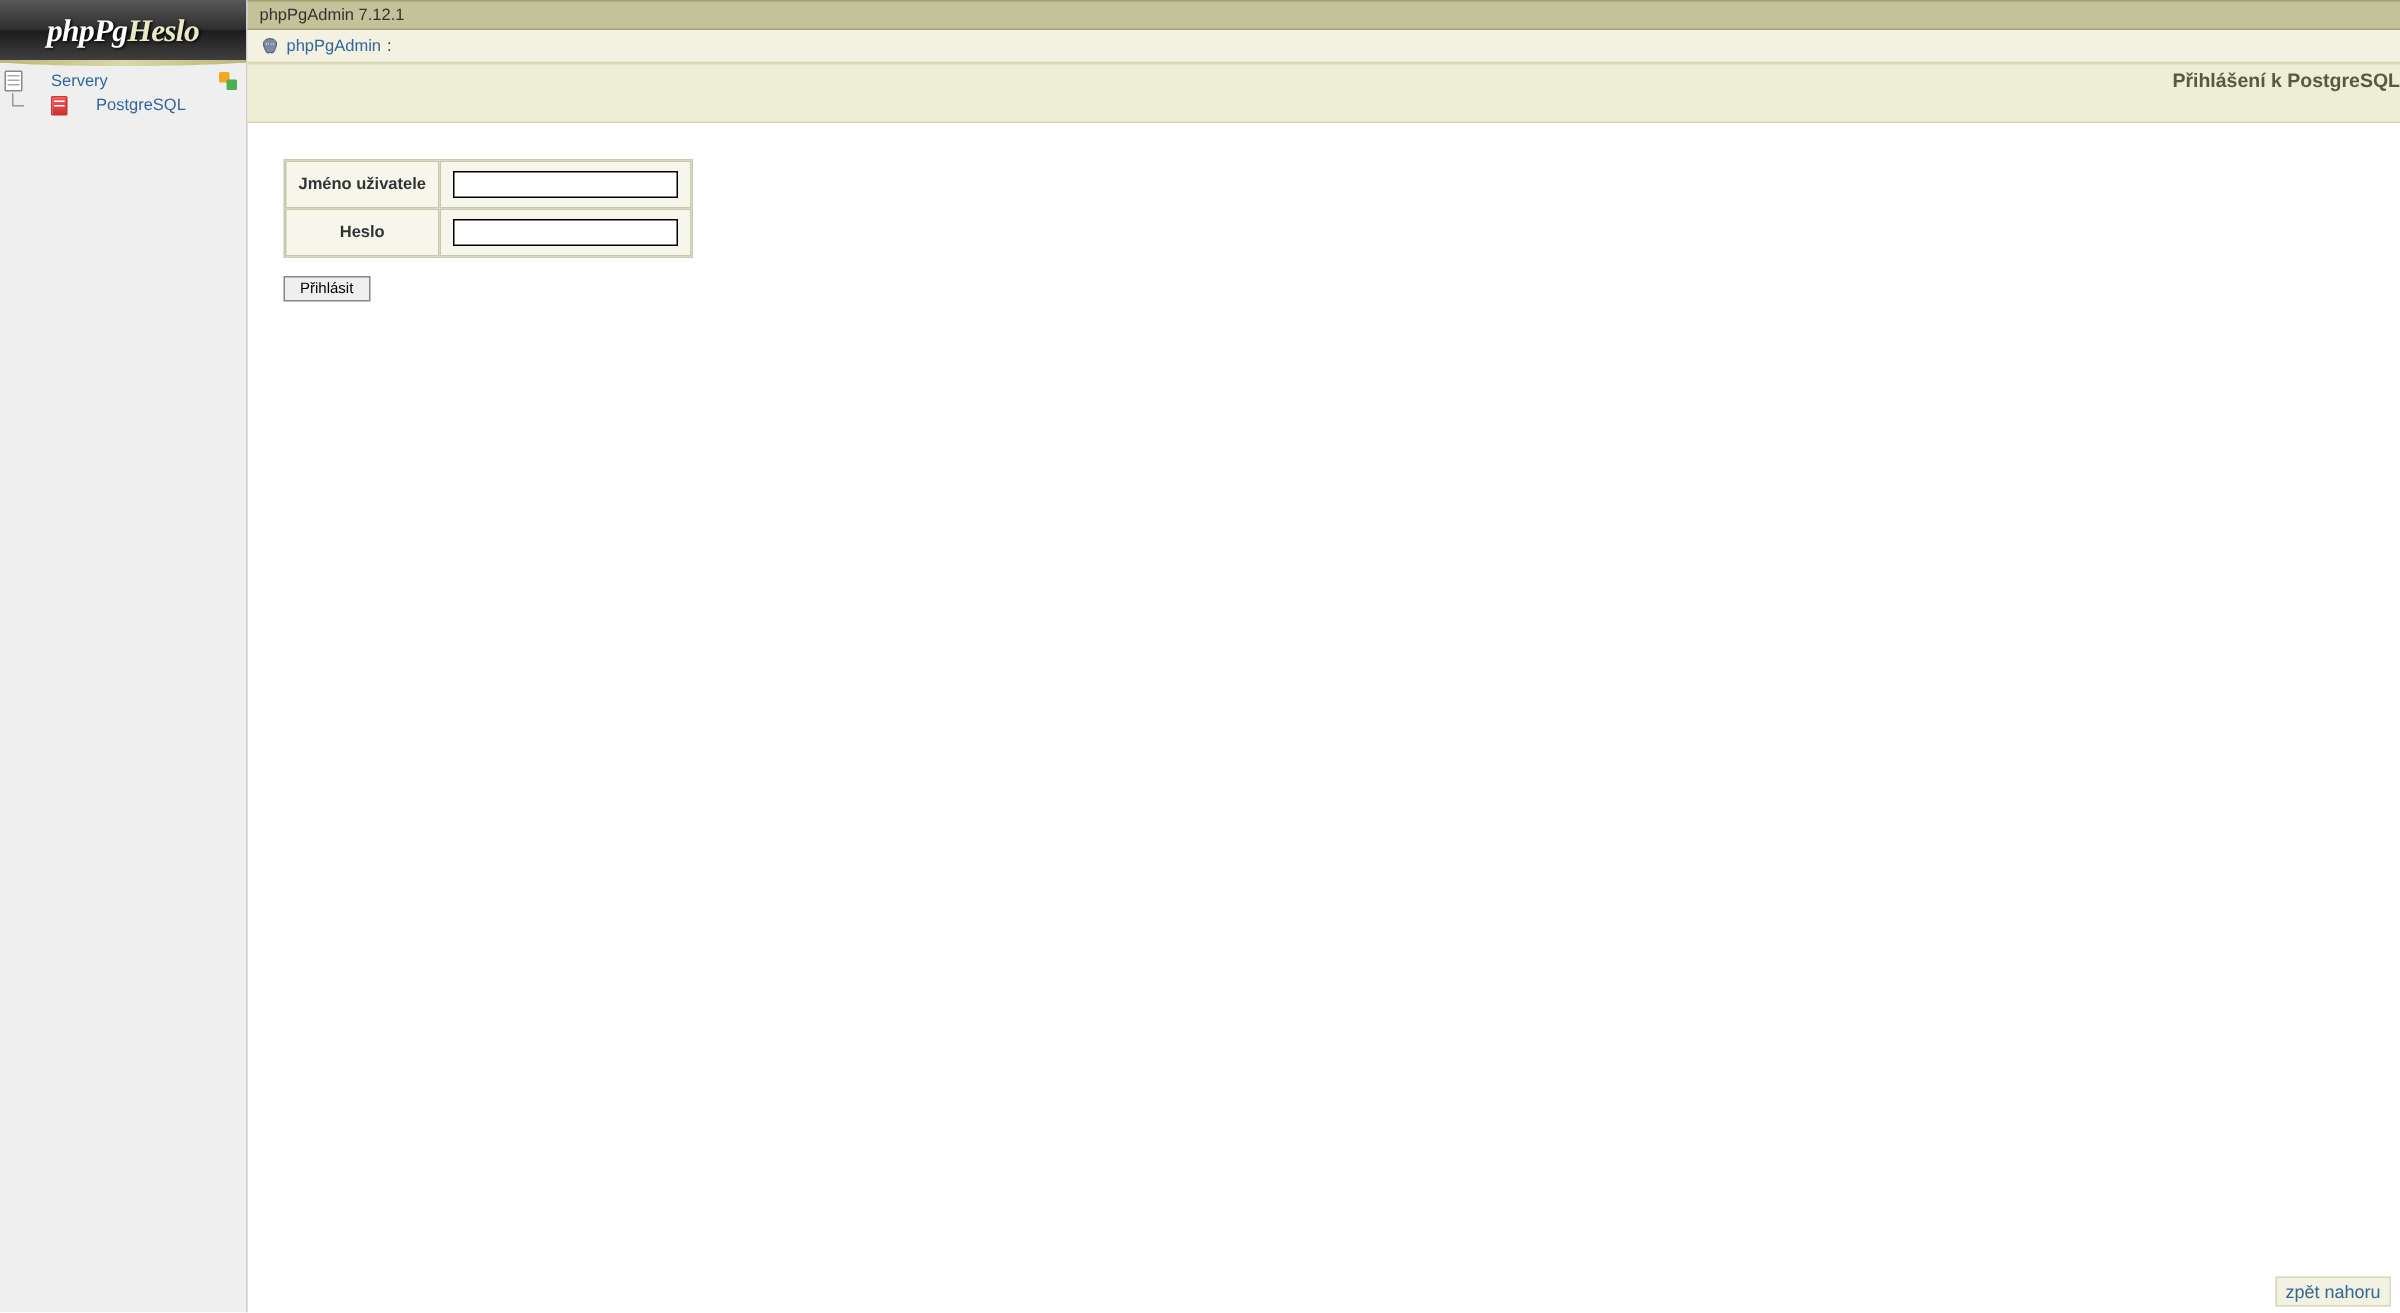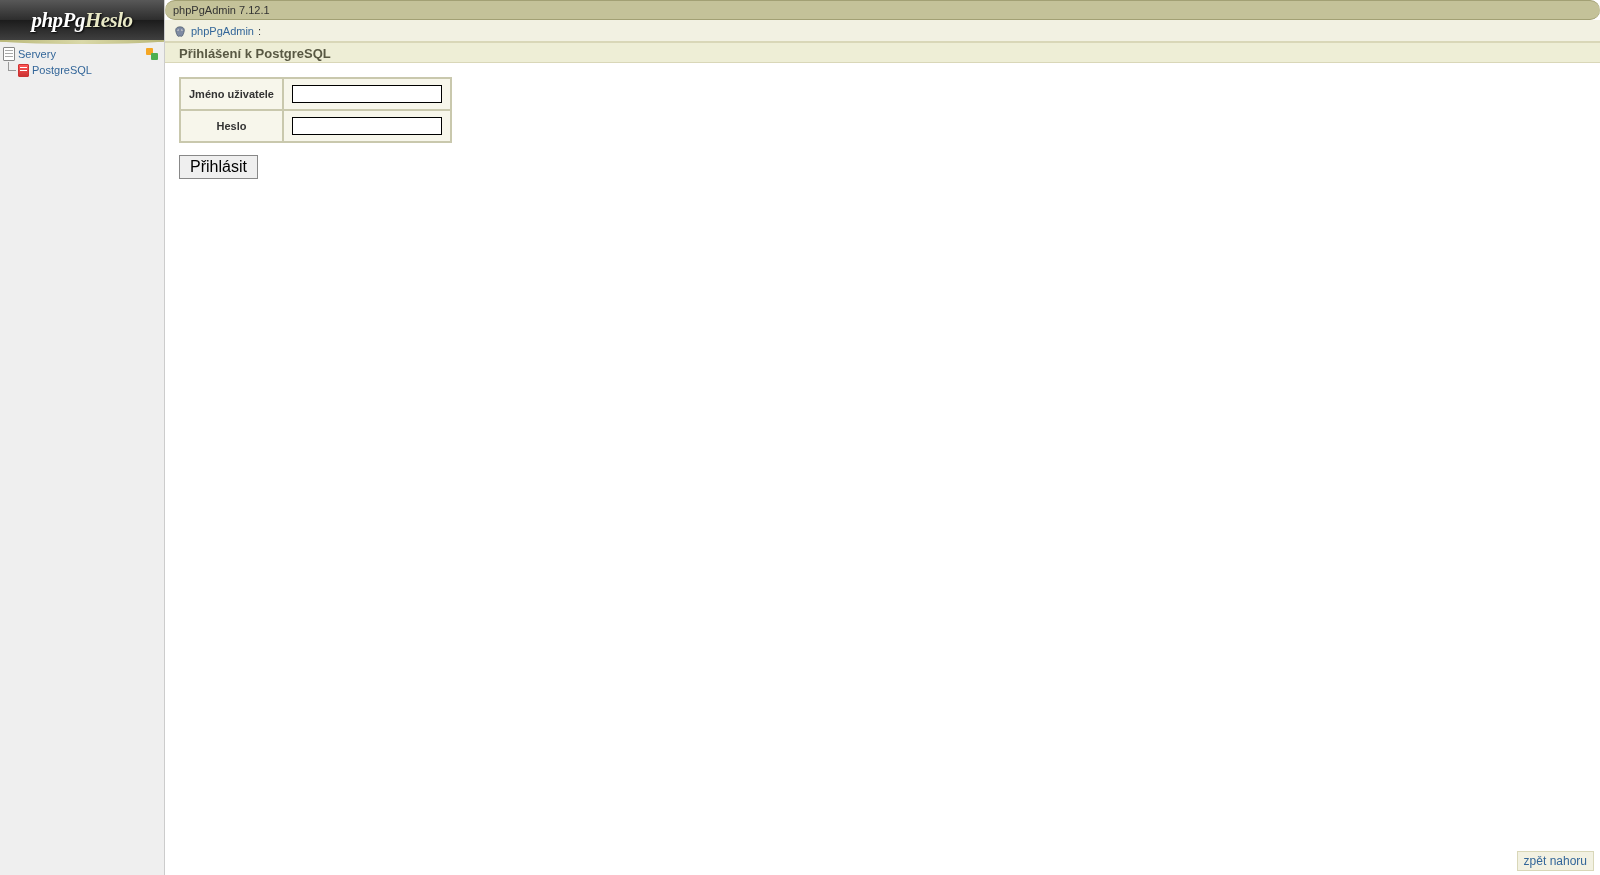--- a/index.html
+++ b/index.html
@@ -36,21 +36,21 @@
     position: absolute;
     left: 0; right: 0; bottom: -4px;
     height: 4px;
     background: linear-gradient(90deg, #b9b779 0%, #d9d8a8 50%, #b9b779 100%);
     border-radius: 0 0 60% 60% / 0 0 100% 100%;
   }
   .logo-text { font-size: 21px; font-weight: bold; color: #fff; letter-spacing: -0.5px; font-family: Georgia, serif; font-style: italic; text-shadow: 1px 1px 2px rgba(0,0,0,0.9); }
   .logo-text .accent { color: #e9e9c6; }
 
   .tree { padding: 4px 2px; }
-  .tree-row { display: flex; align-items: center; height: 16px; line-height: 16px; }
+  .tree-row { display: flex; align-items: center; height: 16px; line-height: 16px; gap: 16px; }
   .tree-row a { color: #336699; text-decoration: none; }
   .tree-line { width: 14px; height: 16px; position: relative; }
   .tree-line::before {
     content: ""; position: absolute; left: 6px; top: 0; width: 1px; height: 8px; background: #999;
   }
   .tree-line::after {
     content: ""; position: absolute; left: 6px; top: 8px; width: 8px; height: 1px; background: #999;
   }
 
   .ico { width: 14px; height: 14px; display: inline-flex; align-items: center; justify-content: center; margin-right: 2px; }
@@ -74,21 +74,20 @@
   .main { flex: 1 1 auto; display: flex; flex-direction: column; height: 100%; position: relative; }
   .topline {
     background: #c4c299;
     border-top: 1px solid #a2a074;
     border-bottom: 1px solid #a2a074;
     height: 20px;
     padding: 0 8px;
     line-height: 18px;
     font-size: 11px;
     color: #333;
-    border-radius: 10px;
   }
   .crumbbar {
     background: #f2f1e2;
     border-bottom: 1px solid #d9d7b8;
     height: 22px;
     padding: 0 8px;
     line-height: 22px;
     display: flex;
     align-items: center;
     gap: 4px;
@@ -99,29 +98,30 @@
     width: 14px; height: 14px; display:inline-block;
   }
   .pg-head {
     fill: #7e8aa2; stroke: #2c3e50; stroke-width: 0.6;
   }
 
   .sectionhead {
     background: #eeeed6;
     border-top: 1px solid #d9d7b8;
     border-bottom: 1px solid #d9d7b8;
-    height: 21px;
+    height: 40px;
     line-height: 22px;
     padding-left: 14px;
     font-size: 13px;
     font-weight: bold;
     color: #585843;
-  }
-
-  .body-area { padding: 14px; }
+    text-align: right;
+  }
+
+  .body-area { padding: 24px; }
 
   table.formtbl {
     border-collapse: separate;
     border-spacing: 0;
     border: 1px solid #c9c8ad;
   }
   table.formtbl td, table.formtbl th {
     border: 1px solid #c9c8ad;
     background: #f7f6eb;
     padding: 6px 8px;
@@ -134,21 +134,21 @@
     width: 150px;
     border: 1px solid #000;
     padding: 2px 3px;
     font-size: 12px;
     height: 18px;
   }
   table.formtbl tr:first-child td input { outline: 0; }
 
   .submitrow { margin-top: 12px; }
   .submitrow input[type=submit] {
-    font-size: 16px;
+    font-size: 10px;
     padding: 2px 10px;
     background: #efefef;
     border: 1px solid #888;
     cursor: pointer;
   }
 
   .backtotop {
     position: absolute;
     right: 6px;
     bottom: 4px;

